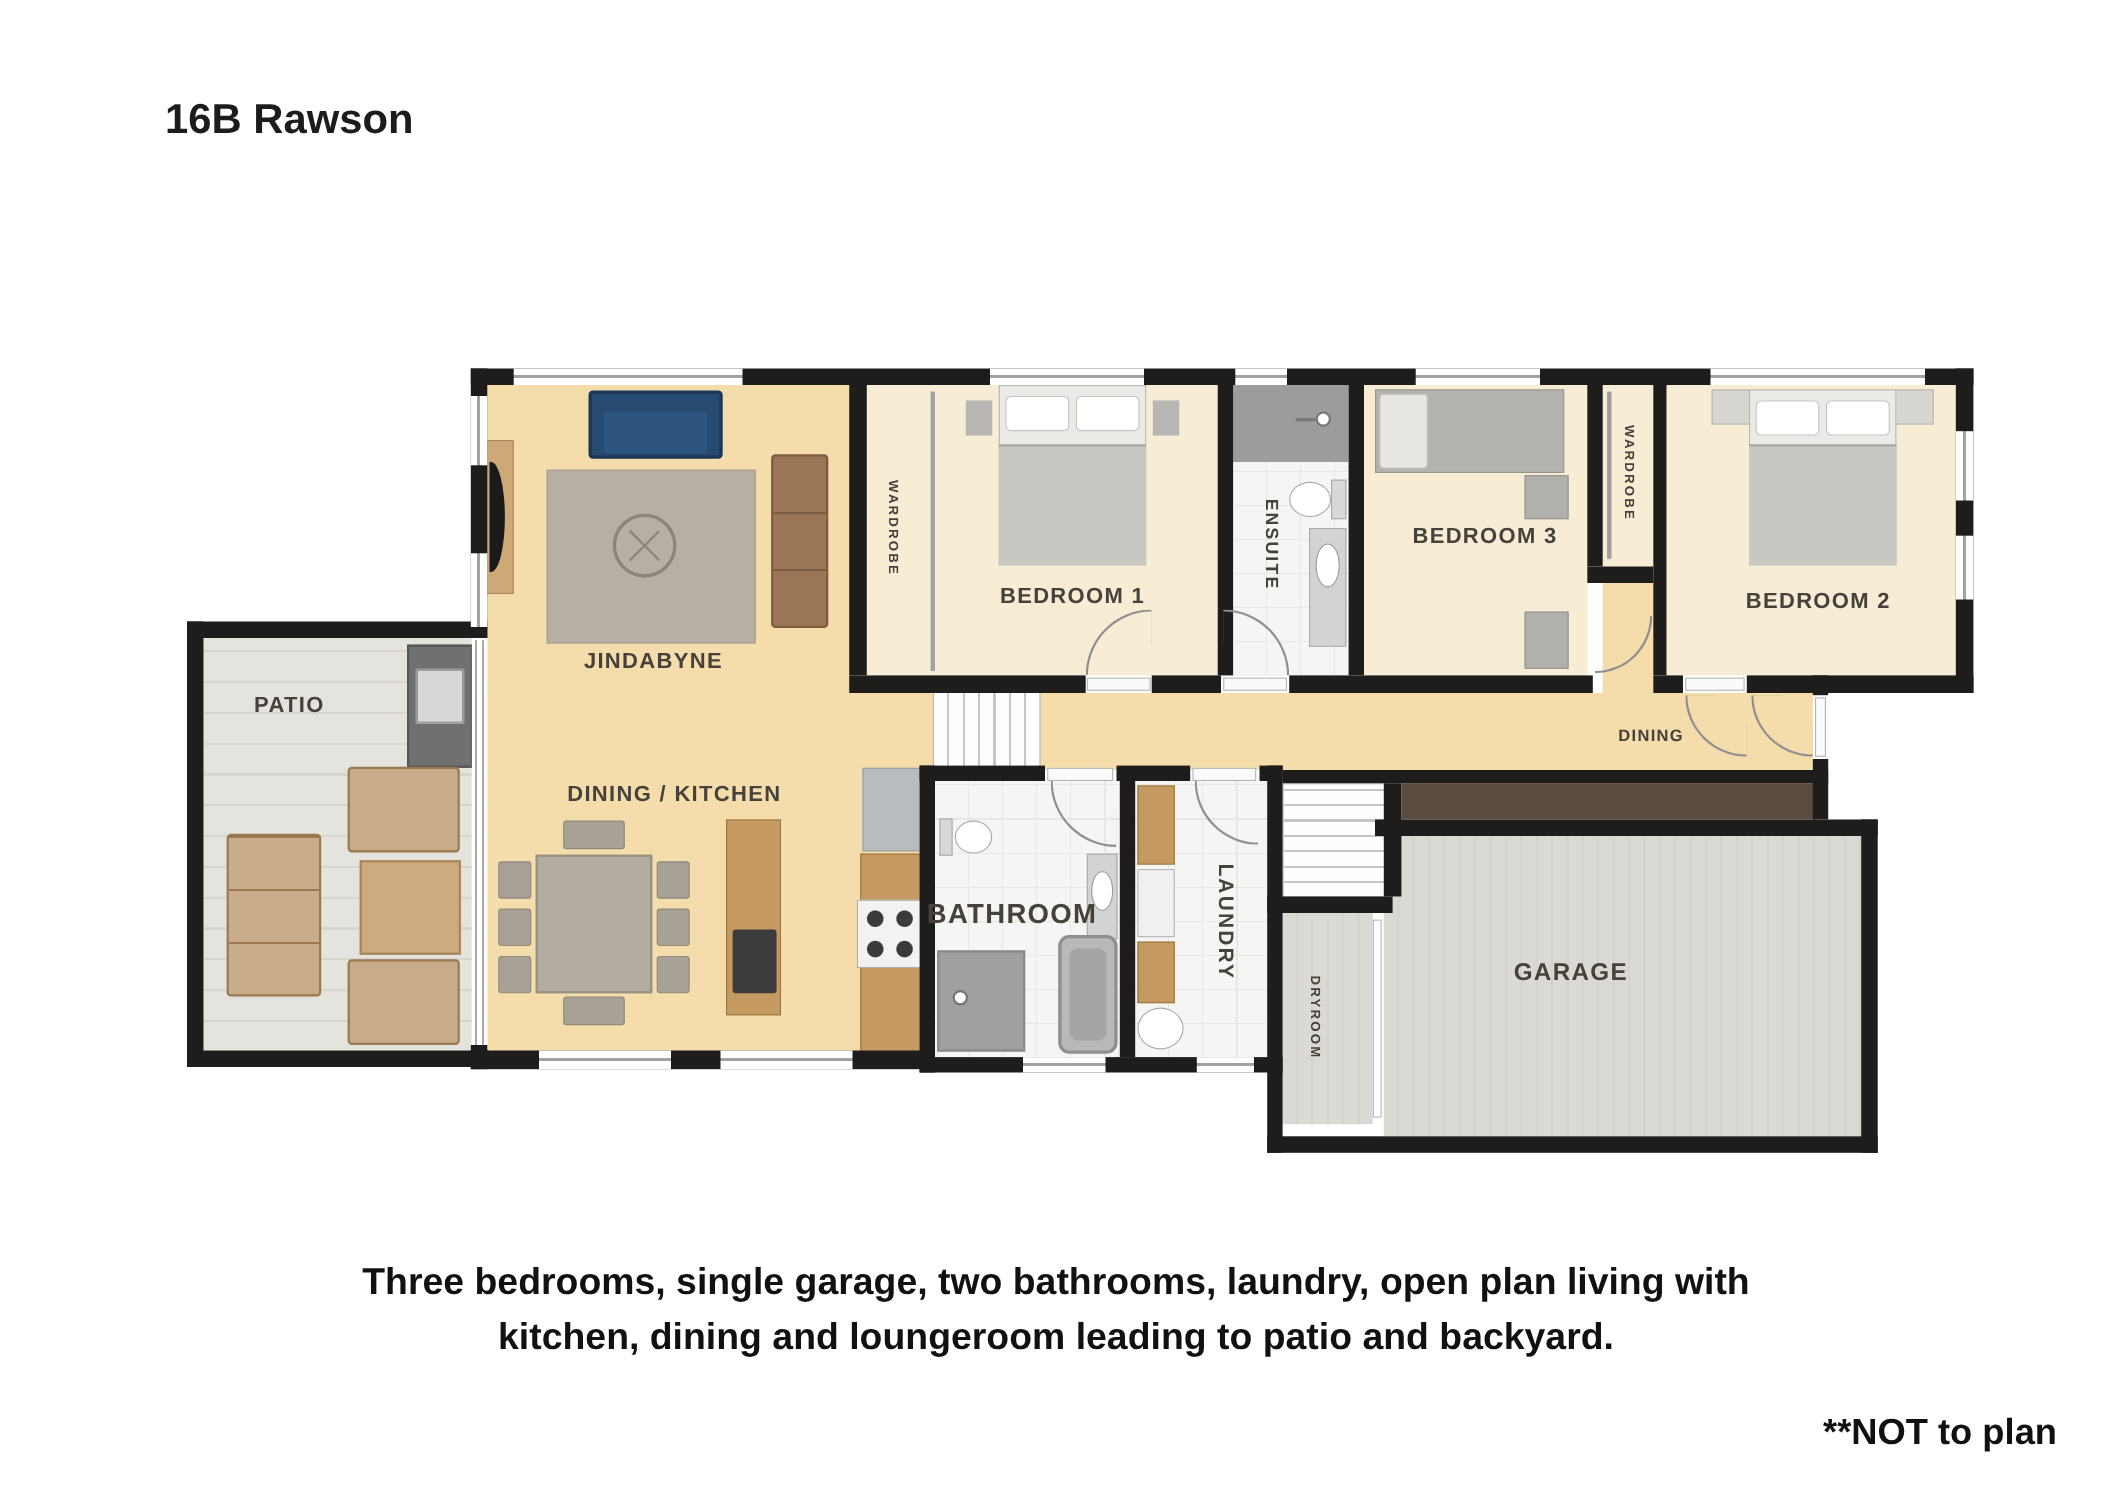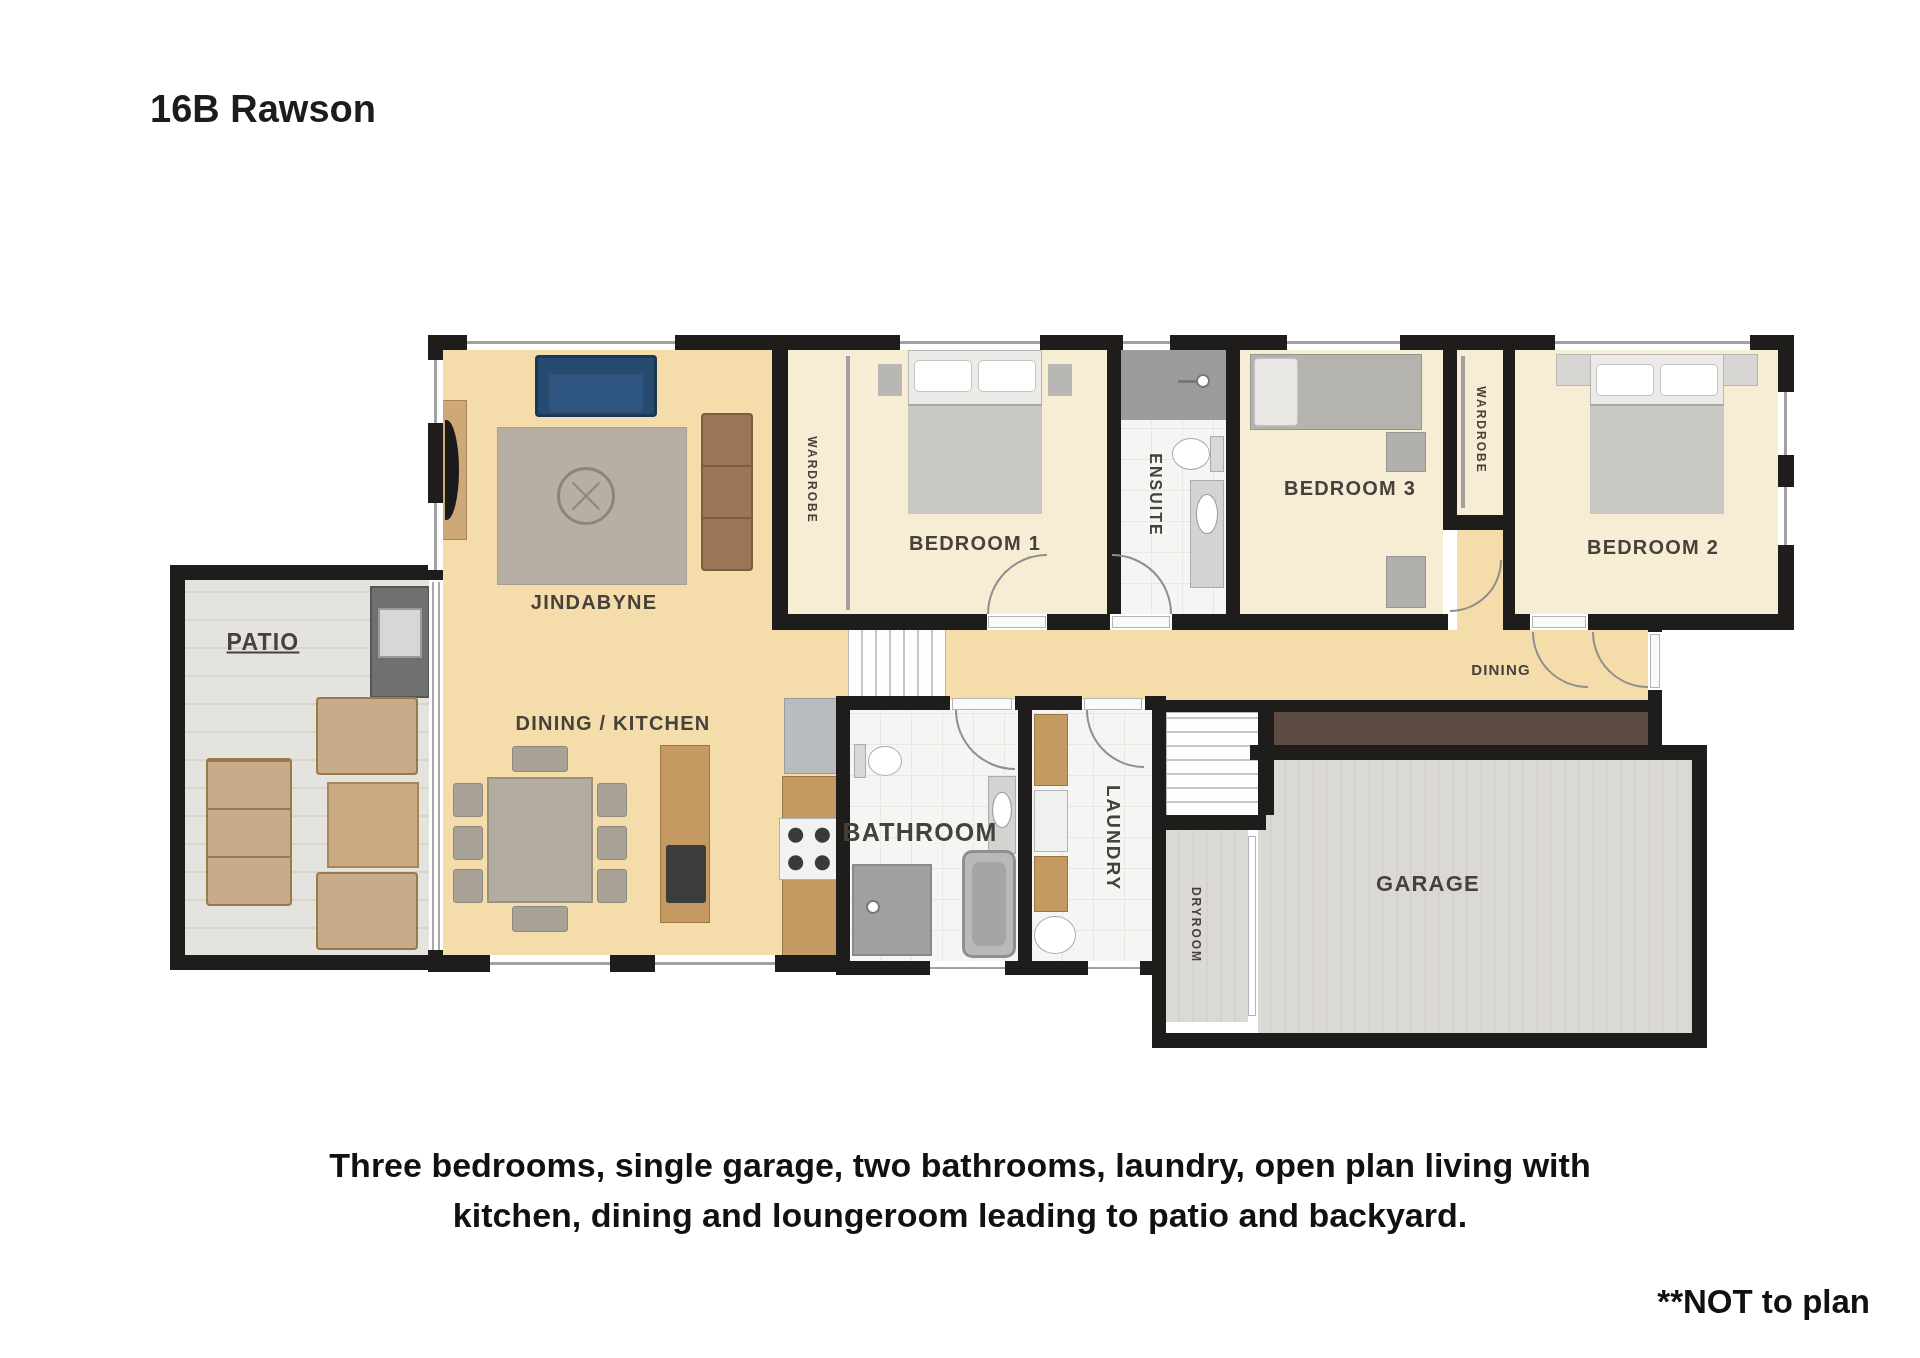--- a/index.html
+++ b/index.html
@@ -200,21 +200,21 @@
   <i class="arc br" style="left:1450px;top:560px;width:52px;height:52px;"></i>
   <i class="leaf" style="left:1532px;top:616px;width:54px;height:12px;"></i>
   <i class="arc bl" style="left:1532px;top:632px;width:56px;height:56px;"></i>
   <i class="leaf" style="left:952px;top:698px;width:60px;height:12px;"></i>
   <i class="arc bl" style="left:955px;top:710px;width:60px;height:60px;"></i>
   <i class="leaf" style="left:1084px;top:698px;width:58px;height:12px;"></i>
   <i class="arc bl" style="left:1086px;top:710px;width:58px;height:58px;"></i>
   <i class="leaf" style="left:1650px;top:634px;width:10px;height:54px;"></i>
   <i class="arc bl" style="left:1592px;top:632px;width:56px;height:56px;"></i>
 
-  <span class="lbl" style="left:263px;top:642px;font-size:23px;text-decoration:underline;">PATIO</span>
+  <span class="lbl" style="left:263px;top:642px;font-size:20px;">PATIO</span>
   <span class="lbl" style="left:594px;top:602px;font-size:20px;">JINDABYNE</span>
   <span class="lbl" style="left:613px;top:723px;font-size:20px;">DINING / KITCHEN</span>
   <span class="lbl" style="left:975px;top:543px;font-size:20px;">BEDROOM 1</span>
   <span class="lbl vlbl" style="left:1155px;top:495px;font-size:16px;">ENSUITE</span>
   <span class="lbl vlbl" style="left:812px;top:480px;font-size:12px;">WARDROBE</span>
   <span class="lbl" style="left:1350px;top:488px;font-size:20px;">BEDROOM 3</span>
   <span class="lbl vlbl" style="left:1481px;top:430px;font-size:12px;">WARDROBE</span>
   <span class="lbl" style="left:1653px;top:547px;font-size:20px;">BEDROOM 2</span>
   <span class="lbl" style="left:1501px;top:669px;font-size:15px;">DINING</span>
   <span class="lbl" style="left:920px;top:832px;font-size:25px;">BATHROOM</span>

